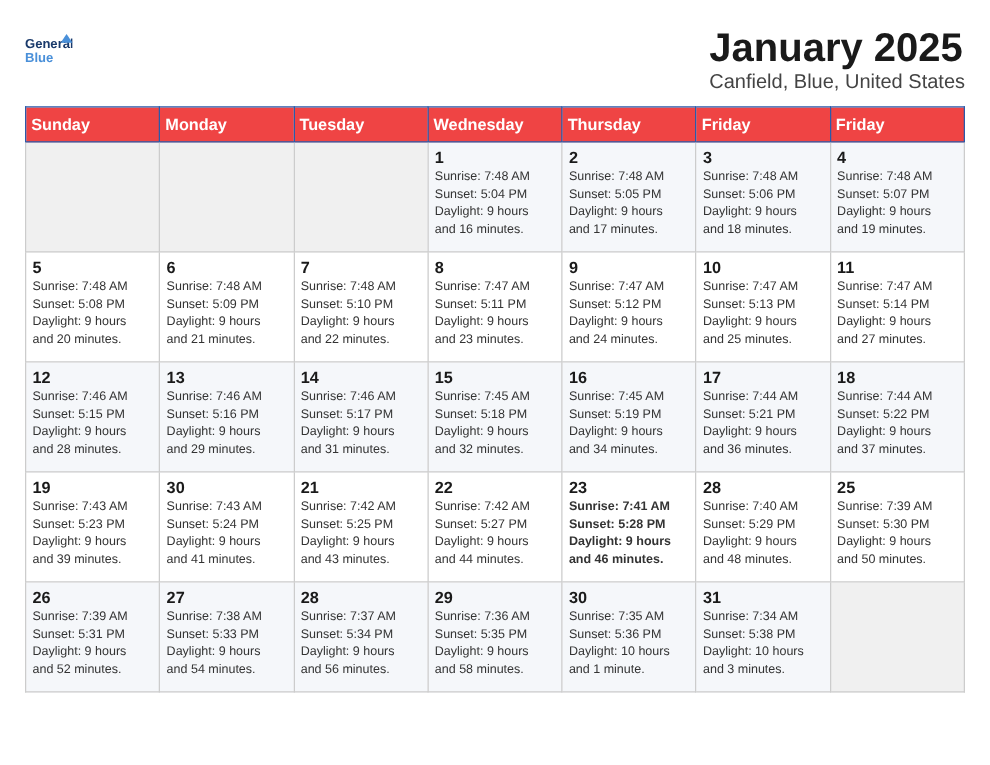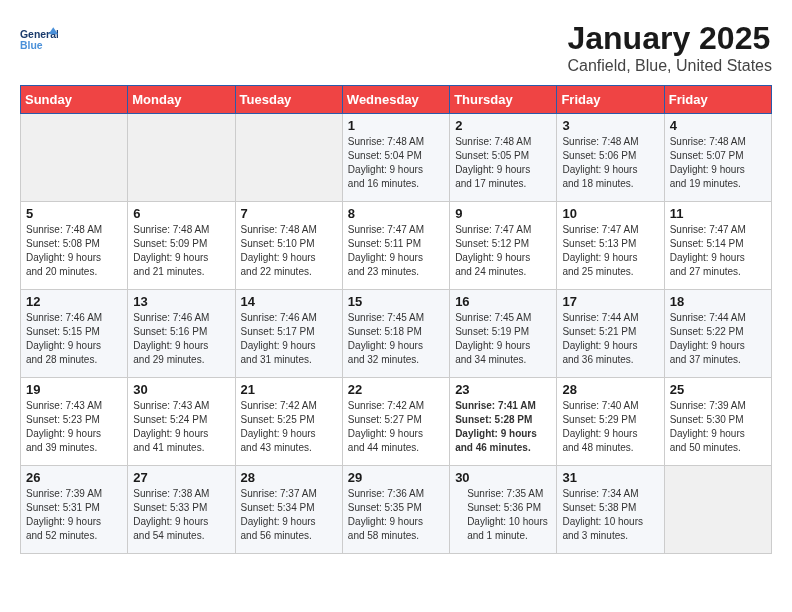--- a/index.html
+++ b/index.html
@@ -320,21 +320,21 @@
         </td>
         <td>
           <span class="day-num">29</span>
           <div class="day-info" style="white-space: pre-line;">Sunrise: 7:36 AM
 Sunset: 5:35 PM
 Daylight: 9 hours
 and 58 minutes.</div>
         </td>
         <td>
           <span class="day-num">30</span>
-          <div class="day-info" style="white-space: pre-line; margin-left: 12px;">Sunrise: 7:35 AM
+          <div class="day-info" style="white-space: pre-line;">Sunrise: 7:35 AM
 Sunset: 5:36 PM
 Daylight: 10 hours
 and 1 minute.</div>
         </td>
         <td>
           <span class="day-num">31</span>
           <div class="day-info" style="white-space: pre-line;">Sunrise: 7:34 AM
 Sunset: 5:38 PM
 Daylight: 10 hours
 and 3 minutes.</div>

